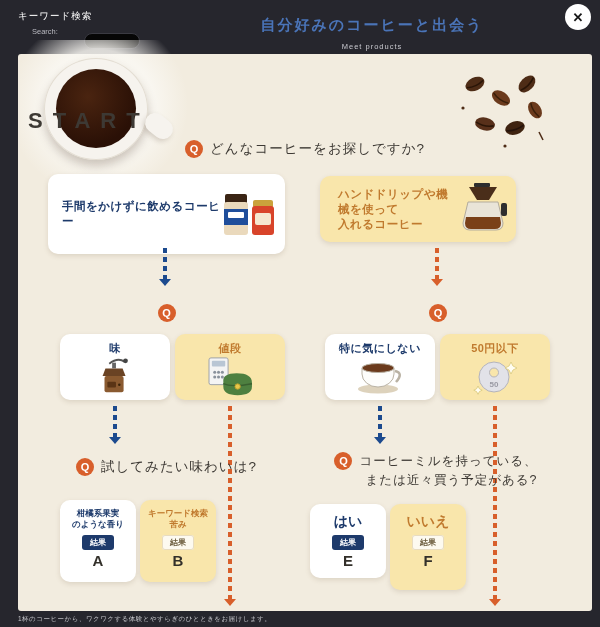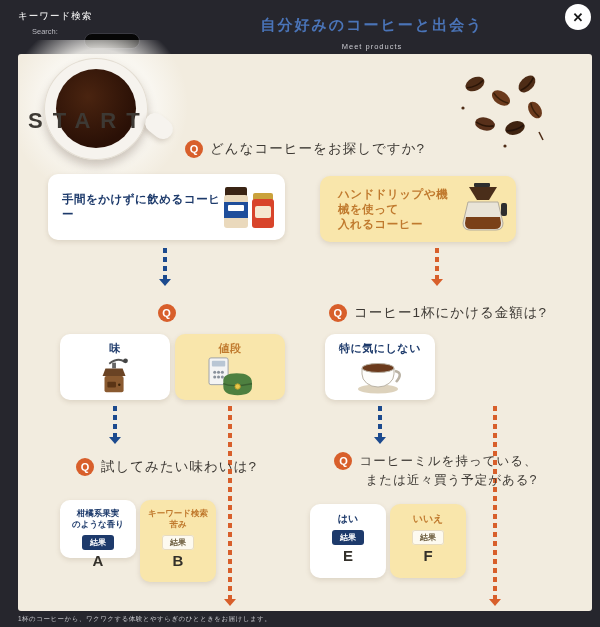--- a/index.html
+++ b/index.html
@@ -50,40 +50,40 @@
   .preline{white-space:pre-line}
 
   
   .card{position:absolute;border-radius:10px;box-shadow:0 2px 5px rgba(120,100,70,.18);display:flex;align-items:center;cursor:pointer}
   .card.white{background:#fff}
   .card.yellow{background:var(--card-yellow,#f9e6ab)}
   .olabel{flex:1;font-size:11.5px;font-weight:bold;letter-spacing:.5px}
   .navy{color:var(--navy,#1d3a6b)}
   .amber{color:var(--yellow-text,#c07a2e)}
   .oicon{flex:0 0 auto}
-  .c-easy{left:30px;top:120px;width:237px;height:66px;padding:0 8px 0 14px}
+  .c-easy{left:30px;top:120px;width:237px;height:80px;padding:0 8px 0 14px}
   .c-drip{left:302px;top:122px;width:196px;height:66px;padding:0 6px 0 18px}
   .card.v{flex-direction:column;justify-content:flex-start;padding-top:7px;align-items:center}
   .card.v .olabel{flex:0 0 auto;font-size:11px}
   .c-taste{left:42px;top:280px;width:110px;height:66px}
   .c-price{left:157px;top:280px;width:110px;height:66px}
   .c-nopref{left:307px;top:280px;width:110px;height:66px}
   .c-coin{left:422px;top:280px;width:110px;height:66px}
 
   
   .rcard{position:absolute;border-radius:10px;box-shadow:0 2px 5px rgba(120,100,70,.18);
          display:flex;flex-direction:column;align-items:center;padding-top:8px;cursor:pointer}
-  .r-a{left:42px;top:446px;width:76px;height:58px}
+  .r-a{left:42px;top:446px;width:76px;height:82px}
   .r-b{left:122px;top:446px;width:76px;height:82px}
   .r-e{left:292px;top:450px;width:76px;height:74px}
-  .r-f{left:372px;top:450px;width:76px;height:74px}
+  .r-f{left:372px;top:450px;width:76px;height:86px}
   .rcard.white{background:#fff}
   .rcard.yellow{background:var(--card-yellow,#f9e6ab)}
   .rlabel{font-size:8.5px;font-weight:bold;text-align:center;line-height:1.35}
-  .r-e .rlabel,.r-f .rlabel{font-size:10px}
+  .r-e .rlabel,.r-f .rlabel{font-size:14px}
   .rbadge{margin-top:4px;font-size:8px;font-weight:bold;padding:2px 8px;border-radius:3px}
   .rbadge.dark{background:var(--navy,#1d3a6b);color:#fff}
   .rbadge.light{background:#fdfaf0;color:#6a5a3a;box-shadow:inset 0 0 0 1px #e8dcc0}
   .rletter{margin-top:2px;font-size:15px;font-weight:bold;color:#33302a}
 
   
   .arrow{position:absolute;width:12px;display:flex;flex-direction:column;align-items:center}
   .arrow .dash{width:4px;flex:1;background:repeating-linear-gradient(to bottom,var(--ac) 0 5px,transparent 5px 9px)}
   .arrow .head{width:0;height:0;border:6px solid transparent;border-top:7px solid var(--ac);border-bottom:0}
   .arrow.blue{--ac:var(--arrow-blue,#1c4a8e)}
@@ -187,21 +187,20 @@
   <div class="arrow orange a1r">
       <div class="dash"></div>
       <div class="head"></div>
     </div>
 
   <div class="qrow q2l">
     <span class="qbadge">Q</span>
   </div>
   <div class="qrow q2r">
     <span class="qbadge">Q</span>
-    <span class="qtext">コーヒー1杯にかける金額は?</span>
   </div>
 
   <div class="card white v c-taste">
     <div class="olabel navy">味</div>
     <svg width="44" height="42" viewBox="0 0 44 44">
       <path d="M16 8 q9 -7 16 -2" stroke="#555" stroke-width="2" fill="none"></path>
       <circle cx="33" cy="5" r="2.5" fill="#444"></circle>
       <rect x="19" y="7" width="4" height="6" fill="#666"></rect>
       <path d="M12 13 h18 l3 8 h-24 z" fill="#6a4324"></path>
       <rect x="11" y="21" width="20" height="17" rx="2" fill="#8a5a30"></rect>
@@ -230,20 +229,30 @@
   <div class="card white v c-nopref">
     <div class="olabel navy">特に気にしない</div>
     <svg width="52" height="40" viewBox="0 0 52 40">
       <ellipse cx="24" cy="33" rx="20" ry="4.5" fill="#ddd2bc"></ellipse>
       <path d="M8 12 h32 v6 a16 13 0 0 1 -32 0 z" fill="#fdfdfb" stroke="#b9b2a4"></path>
       <ellipse cx="24" cy="12" rx="16" ry="4.5" fill="#6b3a1c" stroke="#b9b2a4"></ellipse>
       <path d="M41 15 q9 2 1 11" stroke="#b9b2a4" stroke-width="2.5" fill="none"></path>
     </svg>
   </div>
 
+  <div class="card yellow v c-coin">
+    <div class="olabel amber">50円以下</div>
+    <svg width="46" height="42" viewBox="0 0 46 42">
+      <circle cx="22" cy="21" r="15" fill="#e2e2e8" stroke="#b4b4bc"></circle>
+      <circle cx="22" cy="16.5" r="4.5" fill="#f9e6ab" stroke="#b4b4bc"></circle>
+      <text x="22" y="31" text-anchor="middle" font-size="8" font-weight="bold" fill="#9a9aa4" font-family="Liberation Sans, sans-serif">50</text>
+      <path d="M39 6 l2 4 4 2 -4 2 -2 4 -2 -4 -4 -2 4 -2 z" fill="#fffdf2" stroke="#d8c87a" stroke-width=".8"></path>
+      <path d="M6 30 l1.4 2.8 2.8 1.4 -2.8 1.4 -1.4 2.8 -1.4 -2.8 -2.8 -1.4 2.8 -1.4 z" fill="#fffdf2" stroke="#d8c87a" stroke-width=".8"></path>
+    </svg>
+  </div>
 
   <div class="arrow blue a2l">
       <div class="dash"></div>
       <div class="head"></div>
     </div>
   <div class="arrow blue a2r">
       <div class="dash"></div>
       <div class="head"></div>
     </div>
   <div class="arrow orange a-long-l">

